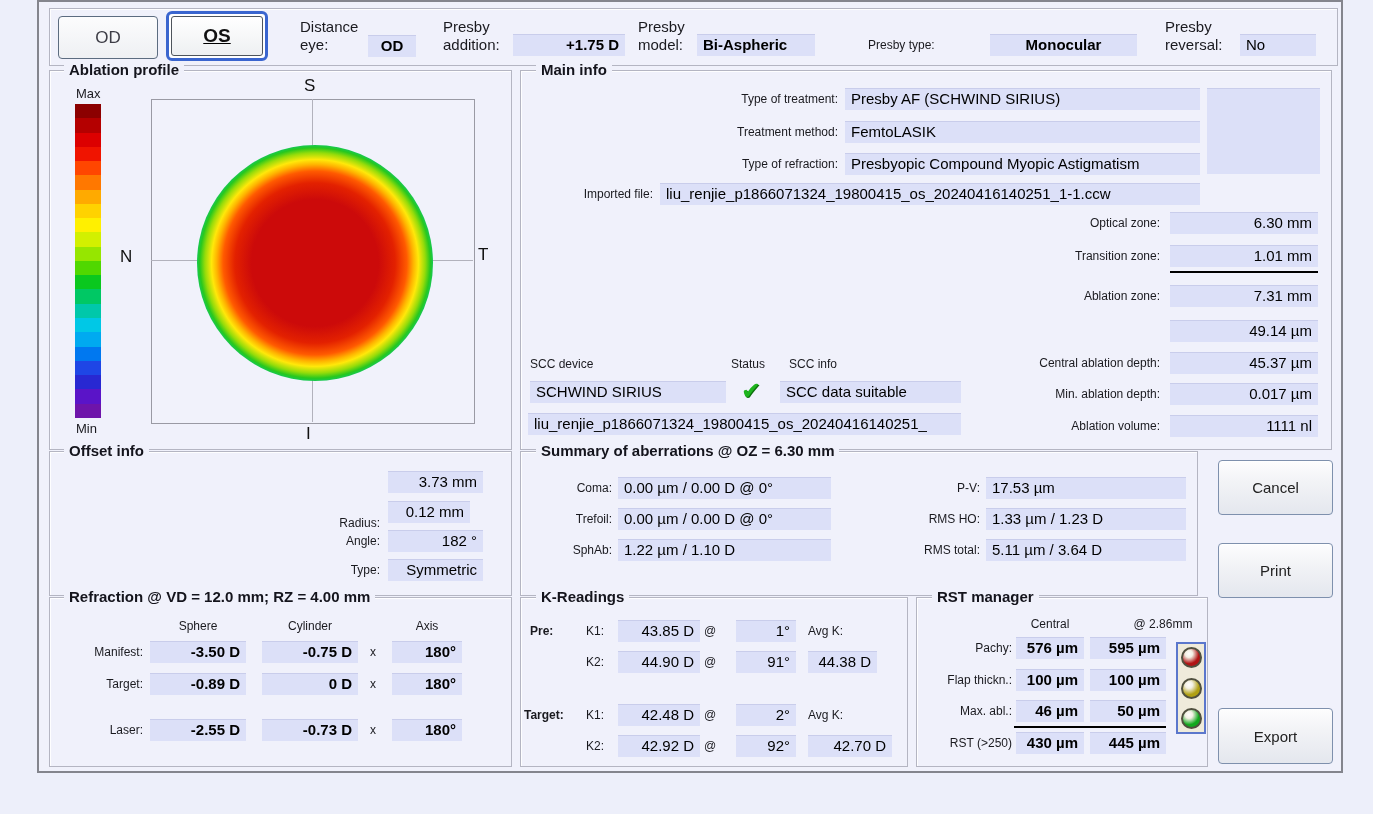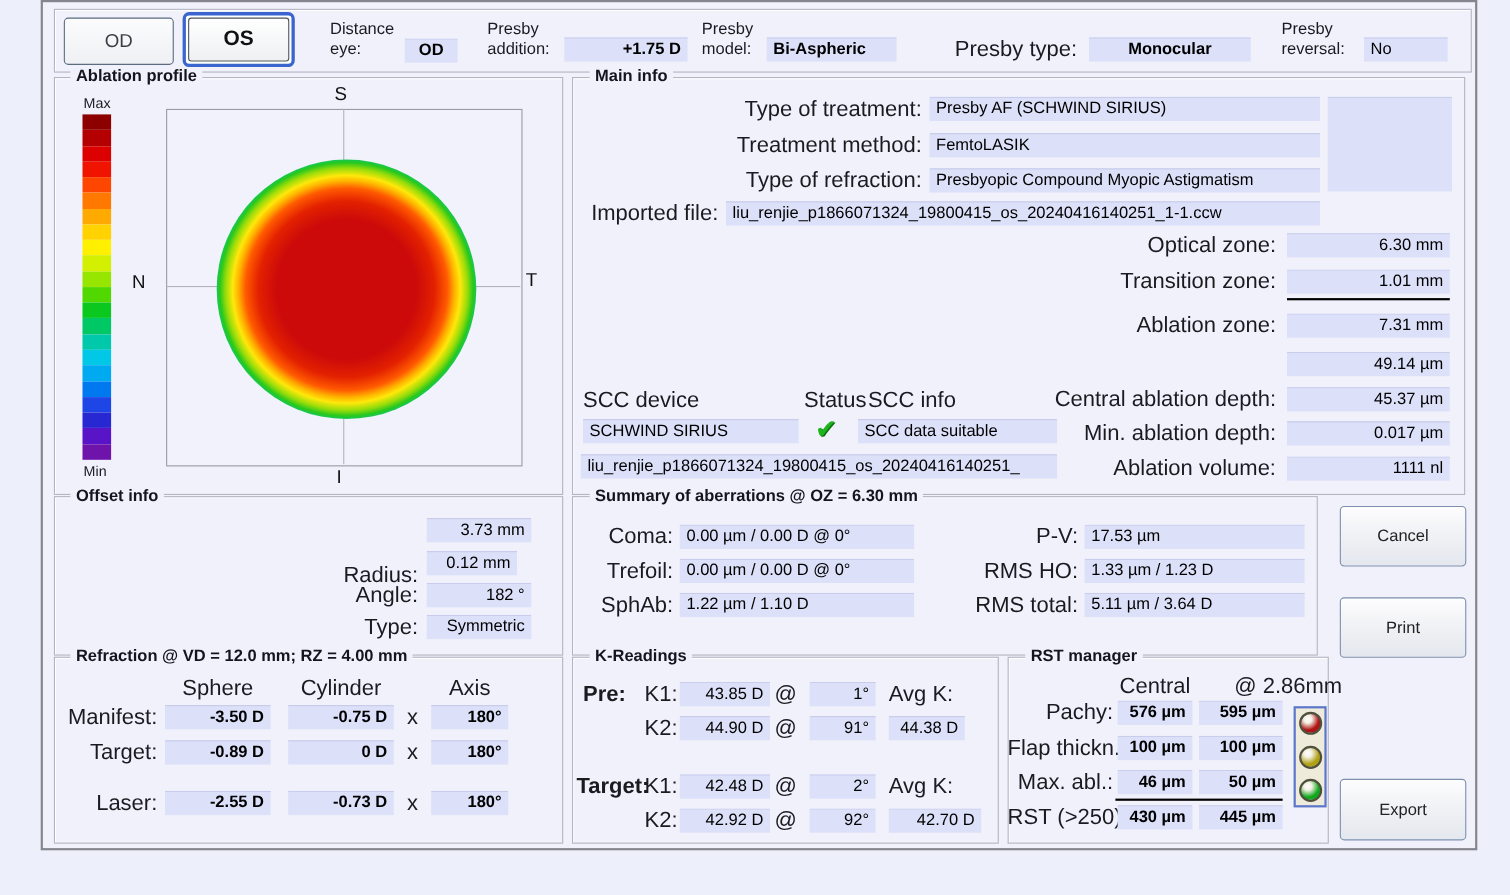--- a/index.html
+++ b/index.html
@@ -3,21 +3,21 @@
 <meta charset="utf-8">
 <style>
   html,body{margin:0;padding:0;}
   body{background:#edeffa;font-family:"Liberation Sans","DejaVu Sans",sans-serif;}
   #app{position:relative;width:1373px;height:814px;background:#edeffa;overflow:hidden;}
   .frame{position:absolute;left:37px;top:0;width:1302px;height:769px;border:2px solid #84858d;background:#f0f1fb;}
   .panel{position:absolute;border:1px solid #b4b5c2;box-shadow:inset 1px 1px 0 rgba(255,255,255,.9);}
   .ptitle{position:absolute;font-weight:bold;font-size:15px;color:#14141c;background:#f0f1fb;padding:0 5px;height:16px;line-height:16px;white-space:nowrap;}
   .f{position:absolute;height:22px;line-height:22px;background:#dce0f8;font-size:15px;color:#000;padding:0 6px;box-sizing:border-box;box-shadow:inset 0 1px 0 #c9cdeb;white-space:nowrap;overflow:hidden;}
   .r{text-align:right}.c{text-align:center}.b{font-weight:bold}
-  .lbl{position:absolute;height:22px;line-height:22px;font-size:20px;color:#1a1a1f;white-space:nowrap;}
+  .lbl{position:absolute;height:22px;line-height:22px;font-size:12px;color:#1a1a1f;white-space:nowrap;}
   .lbl.r{text-align:right}
   .lbl2{position:absolute;font-size:15px;line-height:18px;color:#1a1a1f;white-space:pre-line;}
   .small{font-size:13px;height:16px;line-height:16px;}
   .btn{position:absolute;border:1px solid #7e90ad;border-radius:4px;background:linear-gradient(#fdfdfe,#f2f3f6 40%,#e4e7ee);font-size:15px;color:#222;display:flex;align-items:center;justify-content:center;cursor:default;box-shadow:inset 0 1px 0 rgba(255,255,255,.8);}
   .eyebtn{position:absolute;border:1px solid #5c6c80;border-radius:4px;background:linear-gradient(#fcfcfd,#eef0f3);color:#3d3d46;font-size:17px;display:flex;align-items:center;justify-content:center;}
   .ossel{position:absolute;border:3px solid #3a65cf;border-radius:6px;background:#fff;padding:2px;box-sizing:border-box;display:flex;}
   .ossel .inner{flex:1;border:1px solid #4e545c;border-radius:3px;background:linear-gradient(#ffffff,#eef0f2);font-weight:bold;font-size:19px;color:#111;display:flex;align-items:center;justify-content:center;}
   .cbar{position:absolute;display:flex;flex-direction:column;}
   .plot{position:absolute;border:1px solid #9a9aa4;background:#f1f2fb;}
   .xline{position:absolute;background:#b2b2bc;}
@@ -29,21 +29,21 @@
   .lamp{width:21px;height:21px;border-radius:50%;border:2px solid #50503f;box-sizing:border-box;}
 </style>
 </head>
 <body>
 
 <div id="app">
   <div class="frame"></div>
 
   <div class="panel" style="left:49px;top:8px;width:1287px;height:56px;"></div>
   <div class="eyebtn" style="left:58px;top:16px;width:98px;height:41px;">OD</div>
-  <div class="ossel" style="left:166px;top:11px;width:102px;height:50px;">
+  <div class="ossel" style="left:166px;top:11px;width:102px;height:50px;text-decoration:underline;">
     <div class="inner">OS</div>
   </div>
   <div class="lbl2" style="left:300px;top:18px;">Distance
 eye:</div>
   <div class="f c b" style="left:368px;top:35px;width:48px;">OD</div>
   <div class="lbl2" style="left:443px;top:18px;">Presby
 addition:</div>
   <div class="f r b" style="left:513px;top:34px;width:112px;">+1.75 D</div>
   <div class="lbl2" style="left:638px;top:18px;">Presby
 model:</div>

